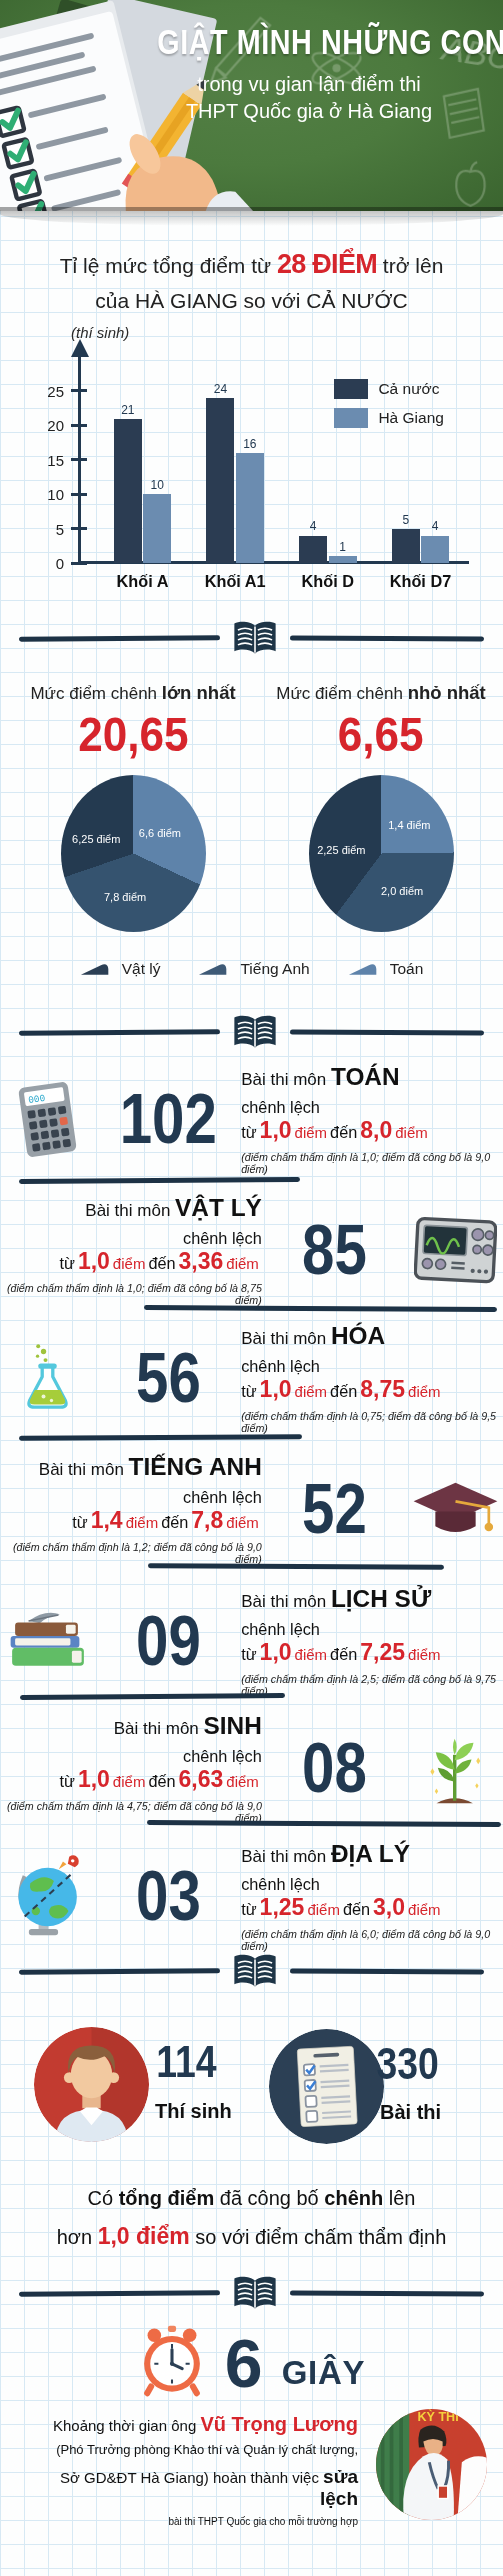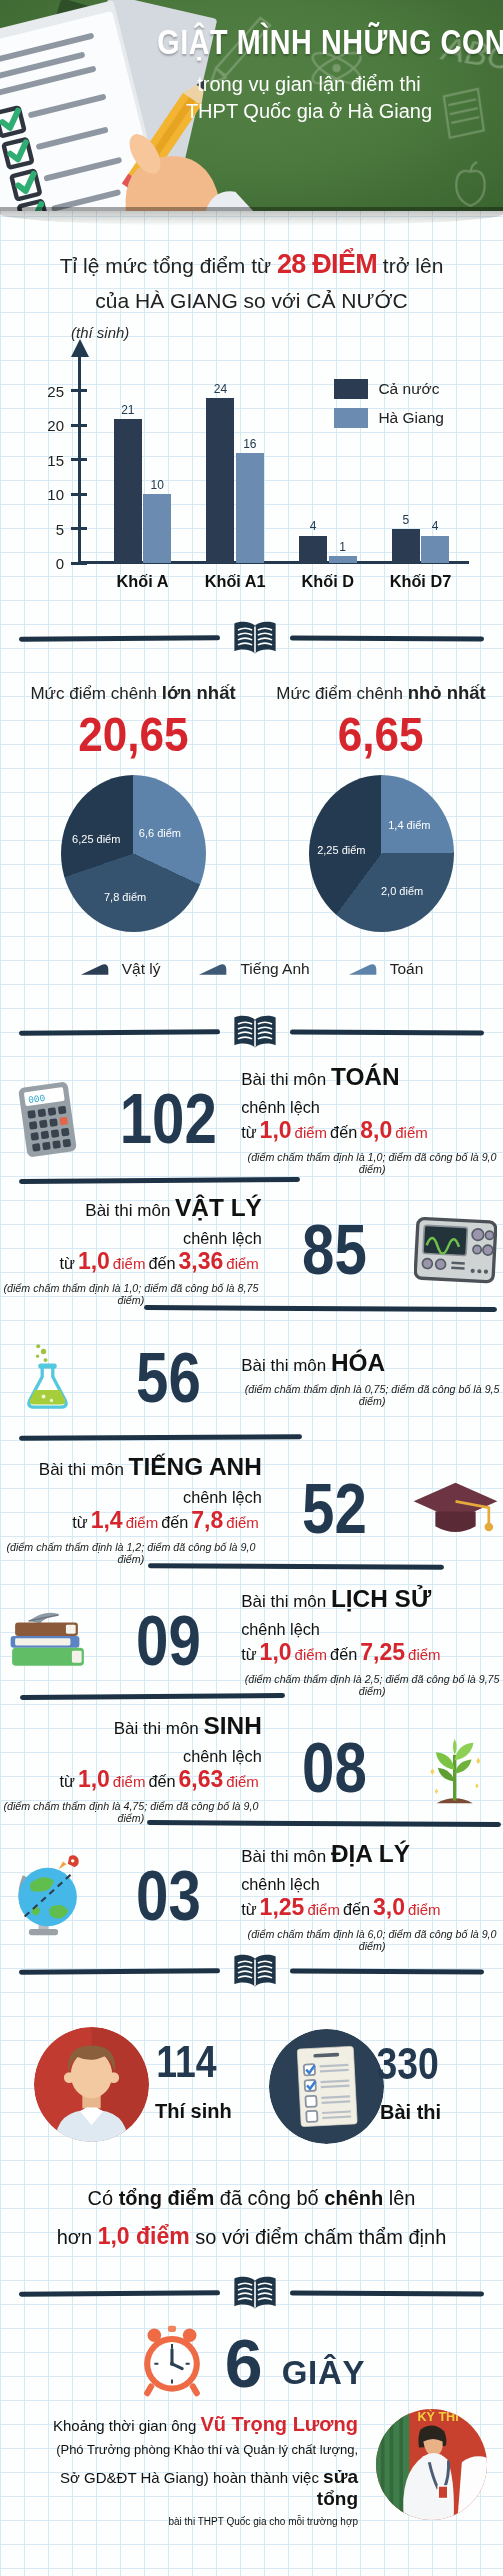--- a/index.html
+++ b/index.html
@@ -80,21 +80,21 @@
   .count{width:132px;text-align:center;font-weight:bold;color:var(--navy);font-size:71px;line-height:.85;}
   .count span{display:inline-block;transform:scaleX(.82);}
   .info{width:271px;}
   .subject:not(.rev) .info{text-align:left;}
   .subject.rev .info{text-align:right;}
   .info .t1{font-size:17px;color:#111;}
   .info .nm{font-size:24.4px;font-weight:bold;letter-spacing:0;}
   .range{font-size:16.3px;color:#111;margin-top:7.4px;}
   .range .v{color:var(--red);font-weight:bold;font-size:23px;margin:0 3px;}
   .range .u{color:var(--red);font-size:15px;margin-right:3px;}
-  .note{font-size:10.7px;font-style:italic;color:#1a1a1a;margin-top:6.7px;text-align:center;}
+  .note{font-size:10.7px;font-style:italic;color:#1a1a1a;margin-top:6.7px;}
   
   .stat-circle{position:absolute;border-radius:50%;overflow:hidden;}
   .stat-num{position:absolute;font-weight:bold;color:var(--navy);font-size:44px;line-height:1;}
   .stat-num span{display:inline-block;transform:scaleX(.85);}
   .stat-label{position:absolute;font-weight:bold;color:#111;font-size:20px;}
   .summary{position:absolute;top:2181px;left:0;width:503px;text-align:center;font-size:20px;line-height:1.75;color:#111;}
   .summary .rd{color:var(--red);font-weight:bold;font-size:23px;}
   
   .time-row{position:absolute;top:2322px;left:0;width:503px;display:flex;justify-content:center;align-items:center;gap:19px;}
   .time-six{font-size:68px;font-weight:bold;color:var(--navy);line-height:.9;}
@@ -399,20 +399,21 @@
         <path d="M32 38 L32 52 L13 88 q-4 10 7 10 L60 98 q11 0 7 -10 L48 52 L48 38" fill="#fff" stroke="#54c8dd" stroke-width="5" stroke-linejoin="round"></path>
         <path d="M21 72 L14 86 q-3 8 6 8 L60 94 q9 0 6 -8 L59 72 Z" fill="#a6cd3a"></path>
         <circle cx="34" cy="82" r="3" fill="#fff" opacity=".8"></circle>
           <circle cx="46" cy="88" r="2.5" fill="#fff" opacity=".8"></circle>
         <rect x="26" y="32" width="28" height="8" rx="4" fill="#54c8dd"></rect>
       </svg>
     </div>
     <div class="count"><span>56</span></div>
     <div class="info">
       <div class="t1"><span>Bài thi môn </span><span class="nm">HÓA</span></div>
+      <div class="range"><span>chênh lệch từ</span><span class="v">1,0</span><span class="u">điểm</span><span>đến</span><span class="v">8,75</span><span class="u">điểm</span></div>
       <div class="note">(điểm chấm thẩm định là 0,75; điểm đã công bố là 9,5 điểm)</div>
     </div>
   </section>
   <div class="chalk" style="top:1435px;left:18.5px;width:283px;transform:rotate(-.3deg)"></div>
 
   <section class="subject rev" style="top:1457px">
     <div class="info">
       <div class="t1"><span>Bài thi môn </span><span class="nm">TIẾNG ANH</span></div>
       <div class="range"><span>chênh lệch từ</span><span class="v">1,4</span><span class="u">điểm</span><span>đến</span><span class="v">7,8</span><span class="u">điểm</span></div>
       <div class="note">(điểm chấm thẩm định là 1,2; điểm đã công bố là 9,0 điểm)</div>
@@ -596,21 +597,21 @@
       <path d="M50 58 L50 37 M50 58 L65 65" stroke="#2c4055" stroke-width="4.5" stroke-linecap="round"></path>
       <circle cx="50" cy="58" r="3" fill="#2c4055"></circle>
     </svg>
     <div class="time-six">6</div>
     <div class="time-unit">GIÂY</div>
   </div>
 
   <div class="bottom-note">
     <div class="bn1"><span>Khoảng thời gian ông </span><span class="nm">Vũ Trọng Lương</span></div>
     <div class="bn2">(Phó Trưởng phòng Khảo thí và Quản lý chất lượng,</div>
-    <div class="bn3"><span>Sở GD&amp;ĐT Hà Giang) hoàn thành việc </span><b>sửa tổng</b></div>
+    <div class="bn3"><span>Sở GD&amp;ĐT Hà Giang) hoàn thành việc </span><b>sửa lệch</b></div>
     <div class="bn4">bài thi THPT Quốc gia cho mỗi trường hợp</div>
   </div>
 
   <div class="photo">
     <svg width="111" height="111" viewBox="0 0 150 150">
       <defs>
           <clipPath id="pc">
             <circle cx="75" cy="75" r="75"></circle>
           </clipPath>
         </defs>

